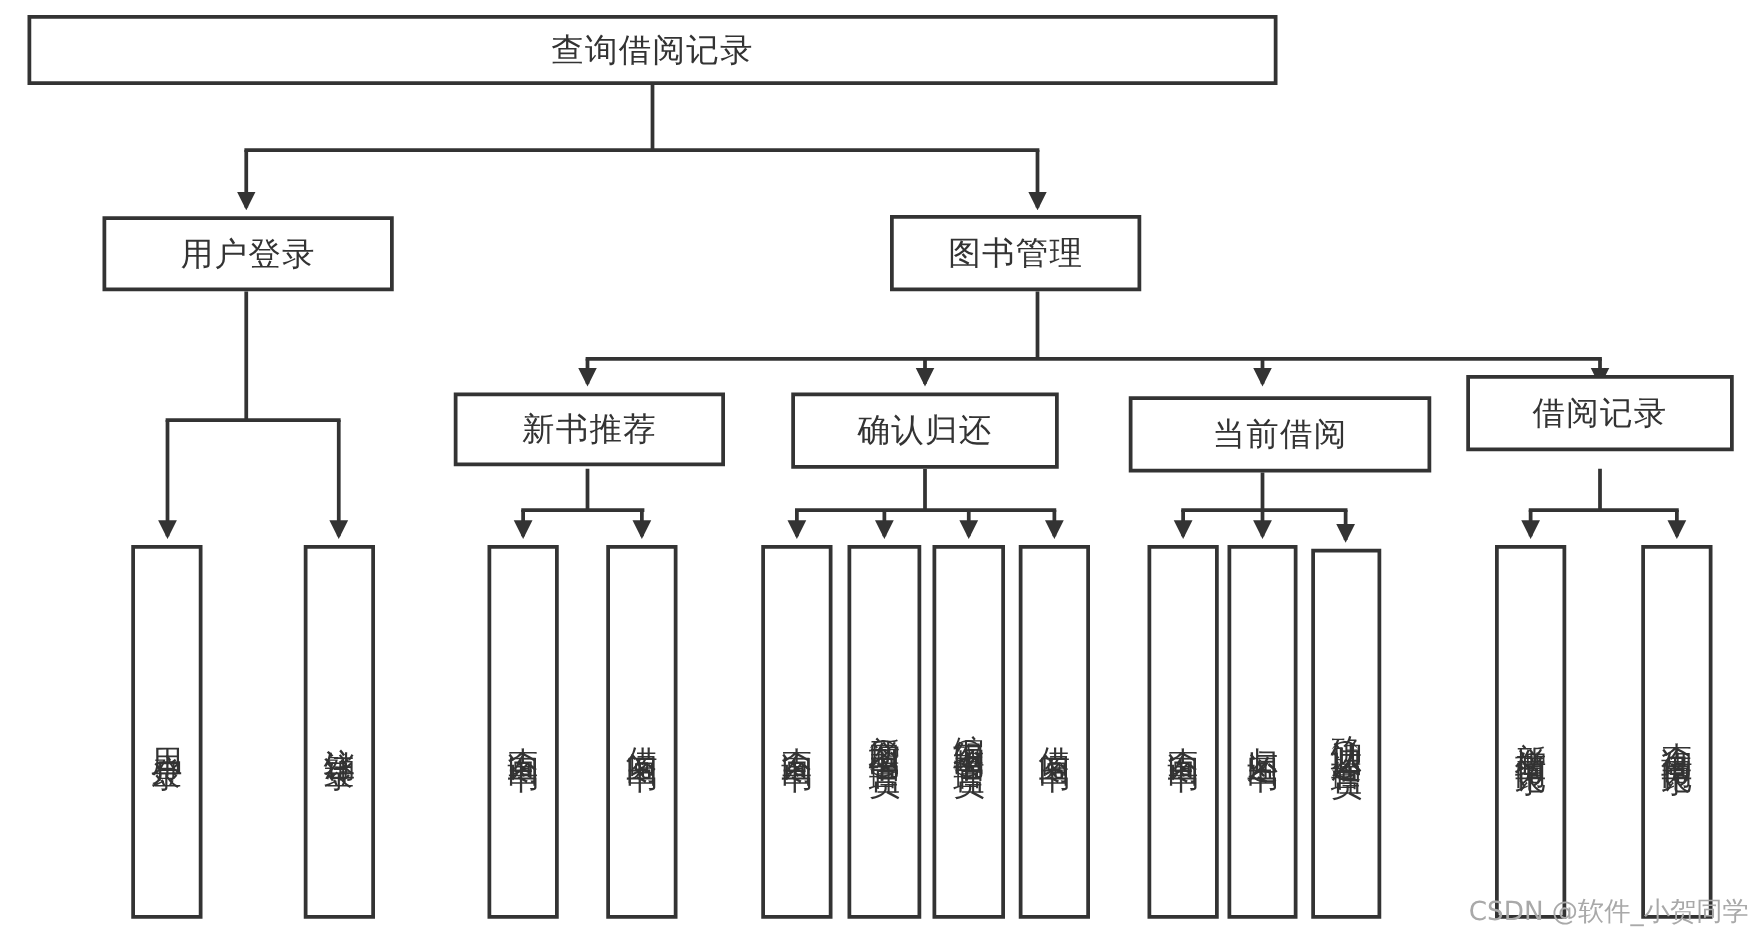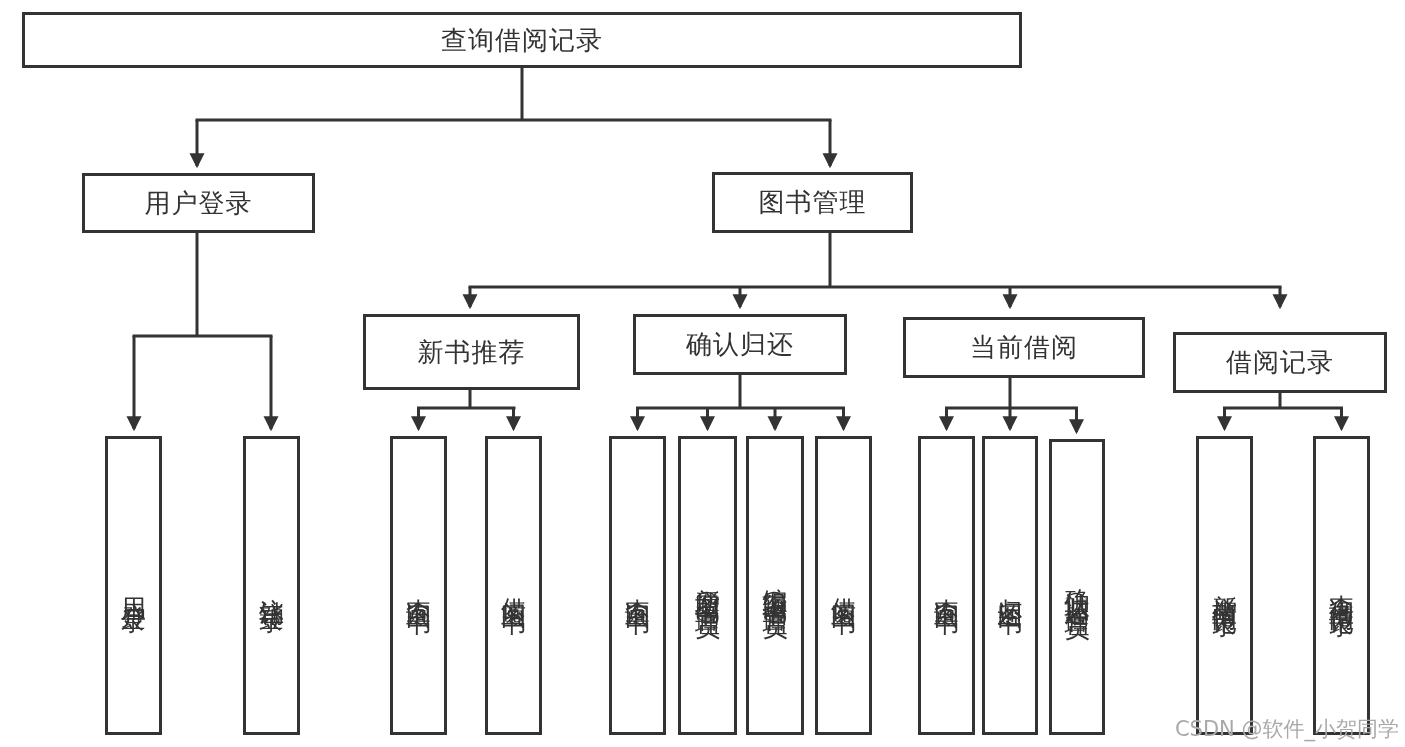--- a/index.html
+++ b/index.html
@@ -104,30 +104,30 @@
     <span>查询借阅记录</span>
   </div>
 
   <div class="box h" style="left:82px;top:173px;width:233px;height:60px">
     <span>用户登录</span>
   </div>
   <div class="box h" style="left:712px;top:172px;width:201px;height:61px">
     <span>图书管理</span>
   </div>
 
-  <div class="box h" style="left:363px;top:314px;width:217px;height:76px">
+  <div class="box h" style="left:363px;top:314px;width:217px;height:59px">
     <span>新书推荐</span>
   </div>
   <div class="box h" style="left:633px;top:314px;width:214px;height:61px">
     <span>确认归还</span>
   </div>
   <div class="box h" style="left:903px;top:317px;width:242px;height:61px">
     <span>当前借阅</span>
   </div>
-  <div class="box h" style="left:1173px;top:332px;width:214px;height:61px">
+  <div class="box h" style="left:1173px;top:300px;width:214px;height:61px">
     <span>借阅记录</span>
   </div>
 
   <div class="box v" style="left:105px;top:436px;width:57px;height:299px">
     <span>用户登录</span>
   </div>
   <div class="box v" style="left:243px;top:436px;width:57px;height:299px">
     <span>注销登录</span>
   </div>
 

